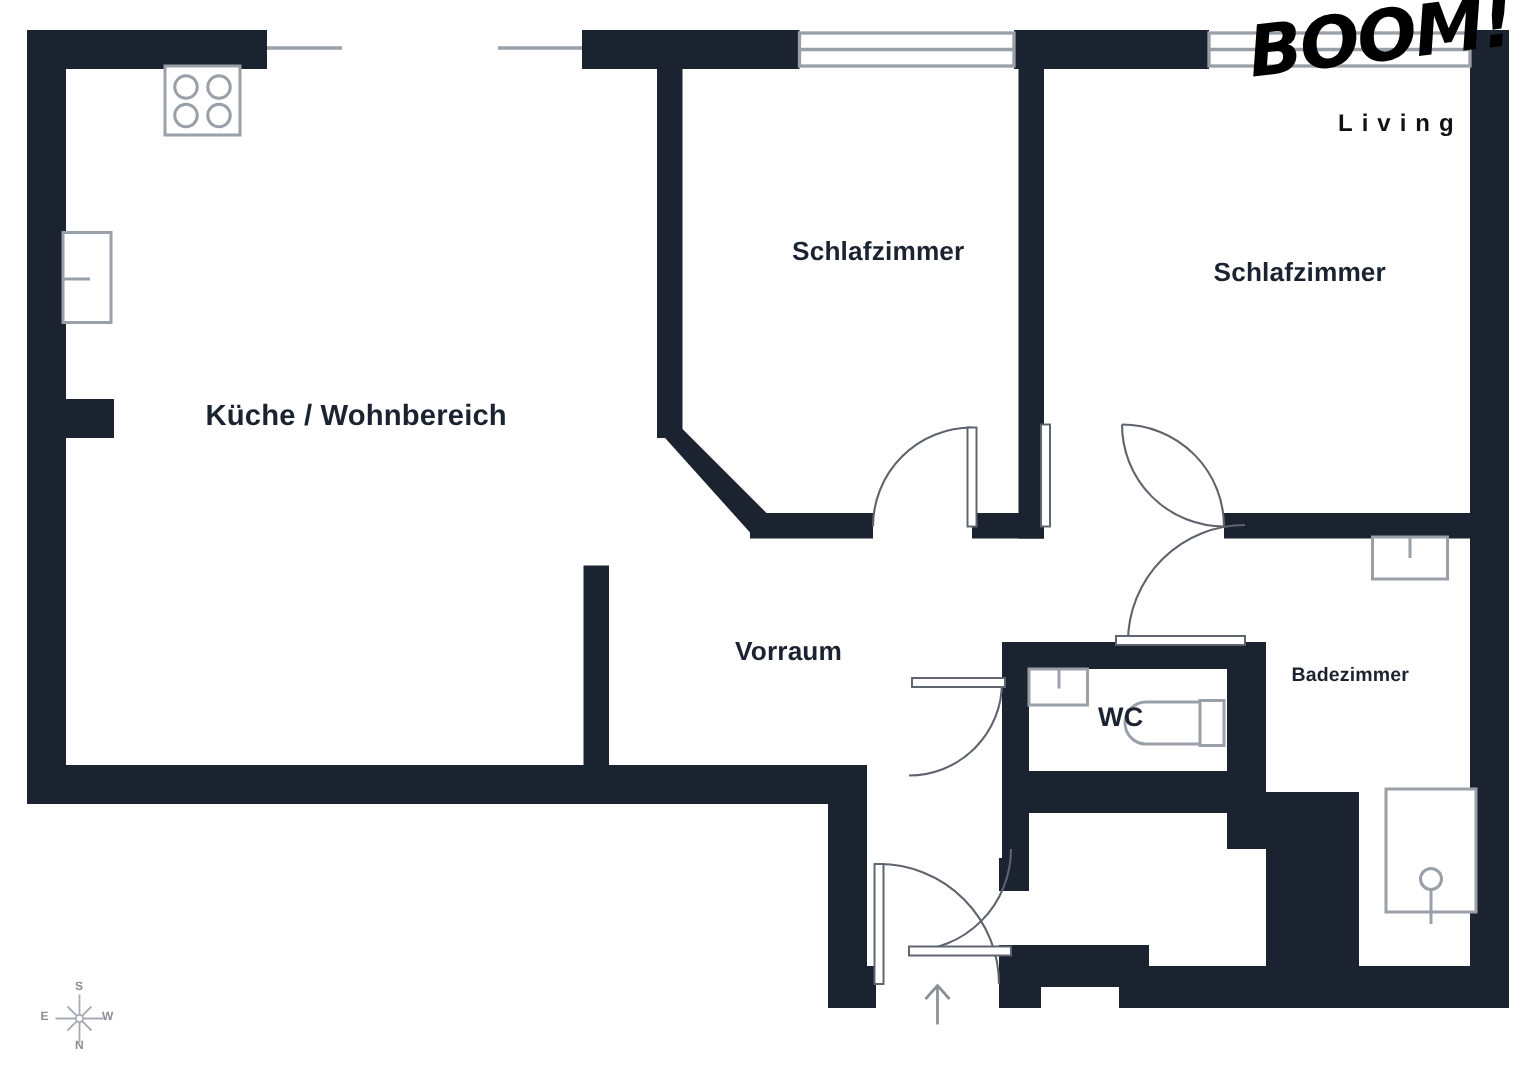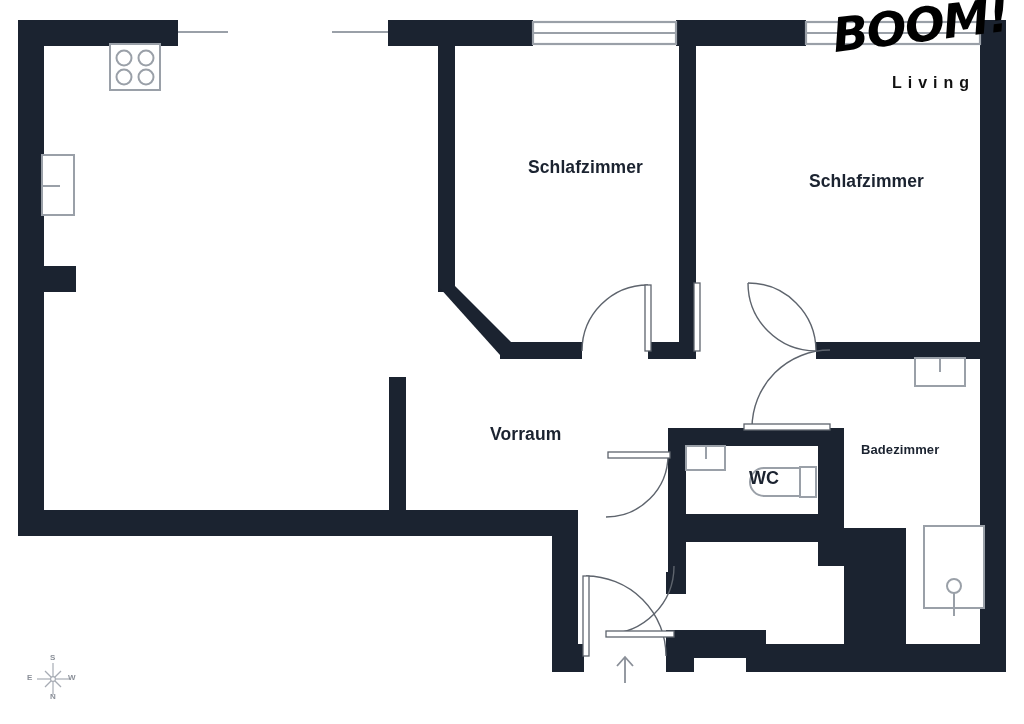--- a/index.html
+++ b/index.html
@@ -32,21 +32,21 @@
     font-weight: bold;
     color: #1b2330;
     white-space: nowrap;
     letter-spacing: 0.1px;
     user-select: none;
   }
   .lbl-kueche   { left: 137px; top: 266px; font-size: 19.5px; }
   .lbl-schlaf-1 { left: 528px; top: 157px; font-size: 17.5px; }
   .lbl-schlaf-2 { left: 809px; top: 171px; font-size: 17.5px; }
   .lbl-vorraum  { left: 490px; top: 424px; font-size: 17.5px; text-align: center; }
-  .lbl-wc       { left: 749px; top: 468px; font-size: 18px; }
+  .lbl-wc       { left: 732px; top: 468px; font-size: 18px; }
   .lbl-bad      { left: 861px; top: 442px; font-size: 13px; }
 
   
   #logo {
     position: absolute;
     left: 836px;
     top: 8px;
     width: 180px;
     height: 98px;
     user-select: none;
@@ -248,20 +248,21 @@
       </g>
     </g>
 
     <g stroke="#8a8f98" stroke-width="1.8" fill="none">
       <line x1="625" y1="683" x2="625" y2="657"></line>
       <polyline points="617,666 625,657 633,666"></polyline>
     </g>
 
   </svg>
 
+  <div class="room-label lbl-kueche">Küche / Wohnbereich</div>
 
   <div class="room-label lbl-schlaf-1">Schlafzimmer</div>
 
   <div class="room-label lbl-schlaf-2">Schlafzimmer</div>
 
   <div class="room-label lbl-vorraum">Vorraum</div>
 
   <div class="room-label lbl-wc">WC</div>
 
   <div class="room-label lbl-bad">Badezimmer</div>

